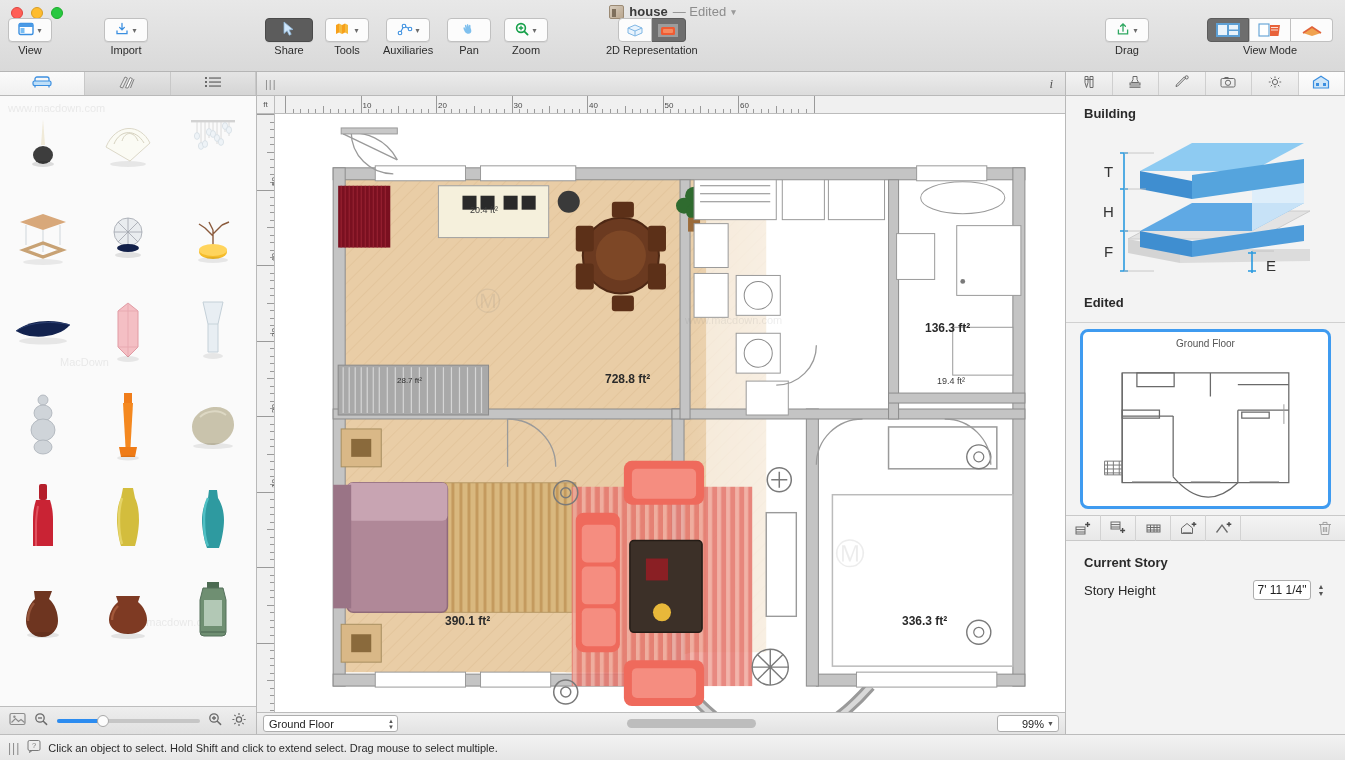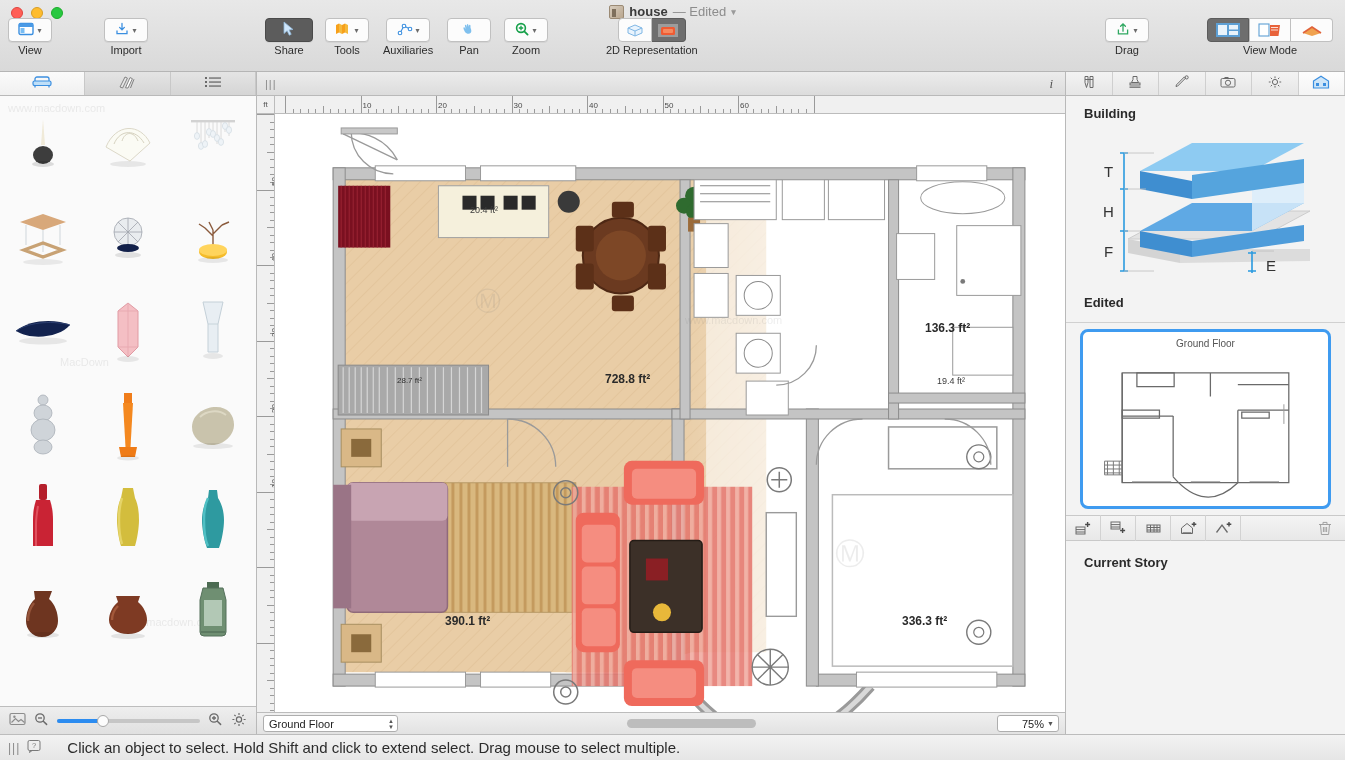--- a/index.html
+++ b/index.html
@@ -992,21 +992,21 @@
           <span>Ground Floor</span>
           <span class="stepper">
               <span>▲</span>
               <span>▼</span>
             </span>
         </div>
         <div class="hscroll">
             <div class="thumb"></div>
           </div>
         <div class="zoomsel">
-          <span>75%</span>
+          <span>99%</span>
           <span class="chev">▼</span>
         </div>
       </div>
     </div>
 
     <div class="inspector">
       <div class="insec">
         <div class="sectitle">Building</div>
 
         <div style="position:relative;height:160px;">
@@ -1115,28 +1115,36 @@
                 <path d="M2.5 3.5h9l-.9 10h-7.2z"></path>
                 <path d="M1 3.5h12M5 1.4h4v2.1H5z"></path>
                 <path d="M5.4 6v5M8.6 6v5M7 6v5"></path>
               </g>
             </svg>
         </div>
       </div>
 
       <div class="insec">
         <div class="sectitle" style="margin-top:4px;">Current Story</div>
+        <div class="proprow">
+          <div class="proplabel">Story Height</div>
+          <div class="propfield">7' 11 1/4"</div>
+          <div class="propstep">
+              <span>▲</span>
+              <span>▼</span>
+            </div>
+        </div>
       </div>
     </div>
   </div>
 
   <div style="height:26px;flex:0 0 26px;background:linear-gradient(#f2f2f2,#e6e6e6);border-top:1px solid #bcbcbc;display:flex;align-items:center;gap:7px;padding:0 8px;">
     <span style="color:#8a8a8a;letter-spacing:1px;font-size:12px;">|||</span>
     <span>
       <svg width="14" height="14" viewBox="0 0 14 14">
           <rect x="1" y="1.5" width="12" height="10" rx="1.5" fill="none" stroke="#7a7a7a" stroke-width="1"></rect>
           <path d="M3 11.5l-.5 2 2.6-2" fill="none" stroke="#7a7a7a" stroke-width="1"></path>
           <text x="5" y="9" font-family="Liberation Sans, sans-serif" font-size="7.5" fill="#7a7a7a">?</text>
         </svg>
     </span>
-    <span style="font-size:15px;color:#2b2b2b;margin-left:19px;">Click an object to select. Hold Shift and click to extend select. Drag mouse to select multiple.</span>
+    <span style="font-size:11px;color:#2b2b2b;">Click an object to select. Hold Shift and click to extend select. Drag mouse to select multiple.</span>
   </div>
 </div>
 
 </body></html>

